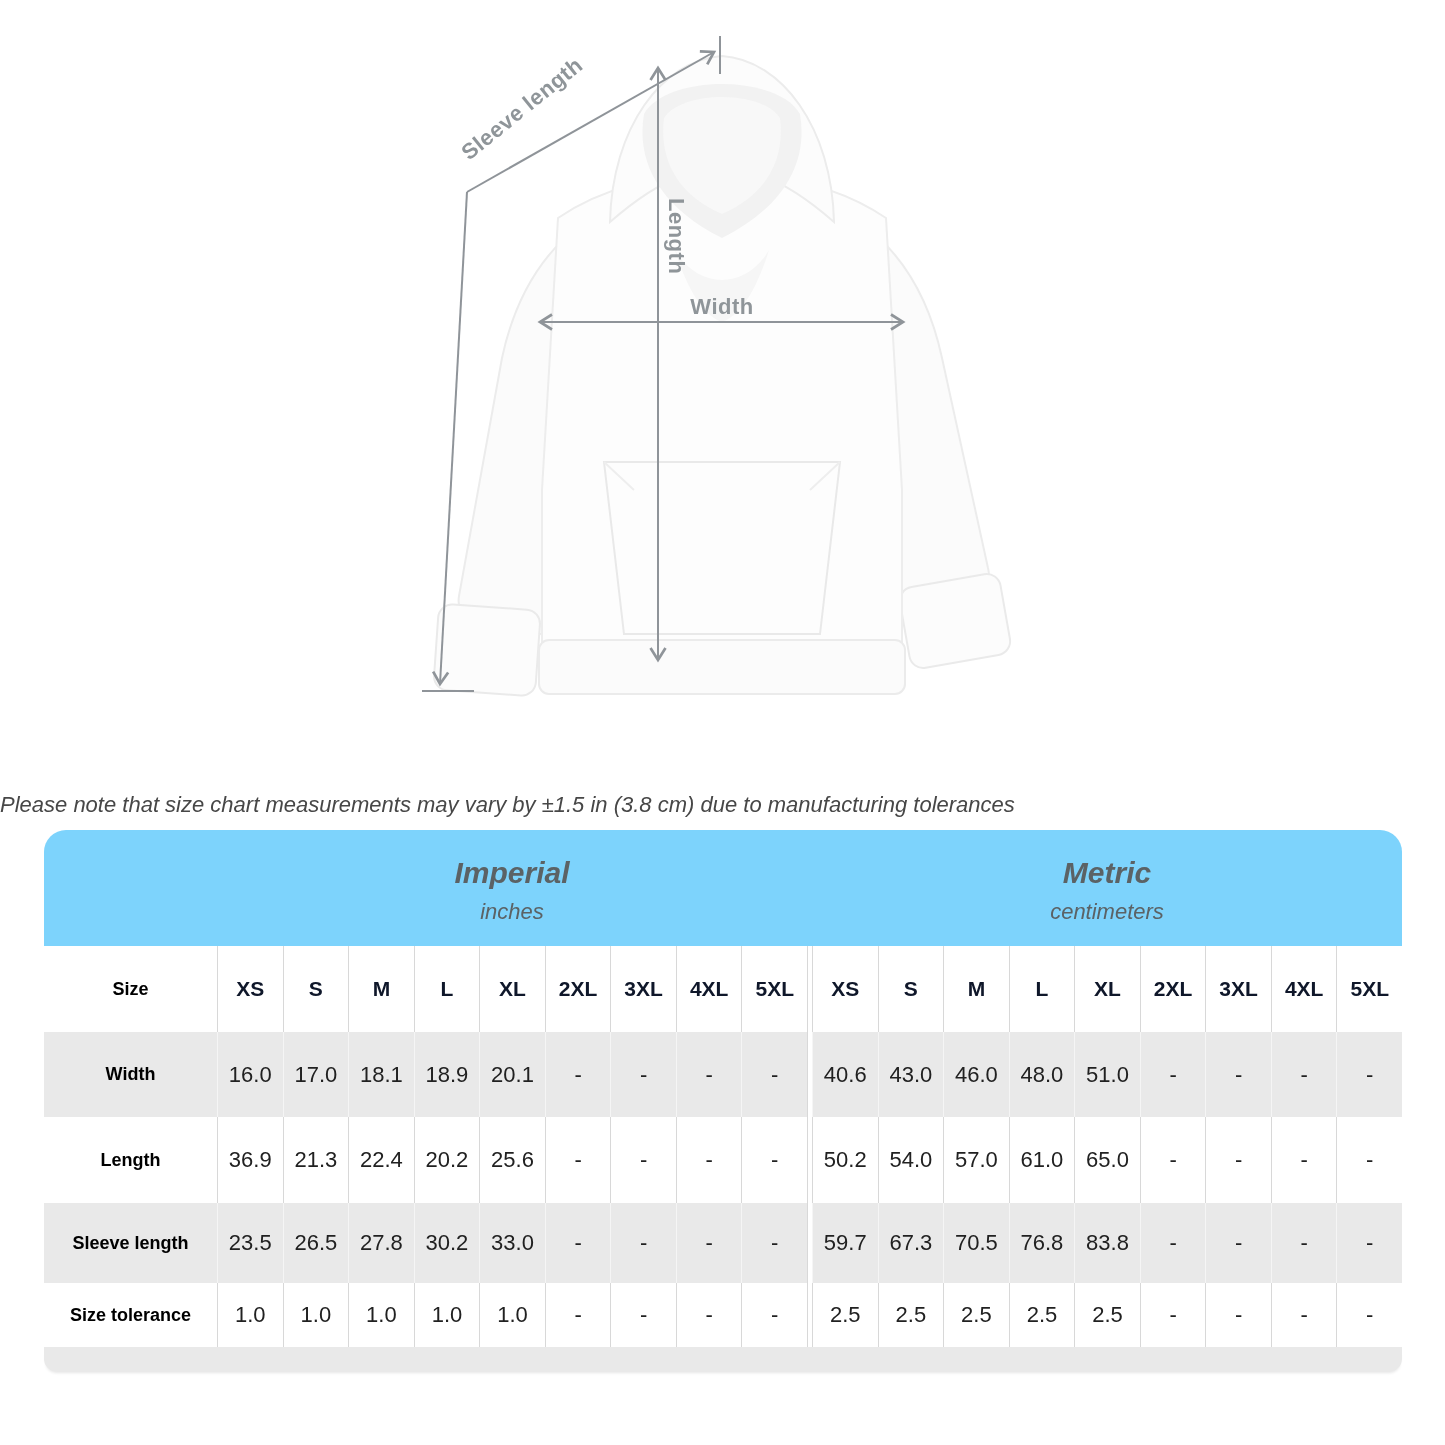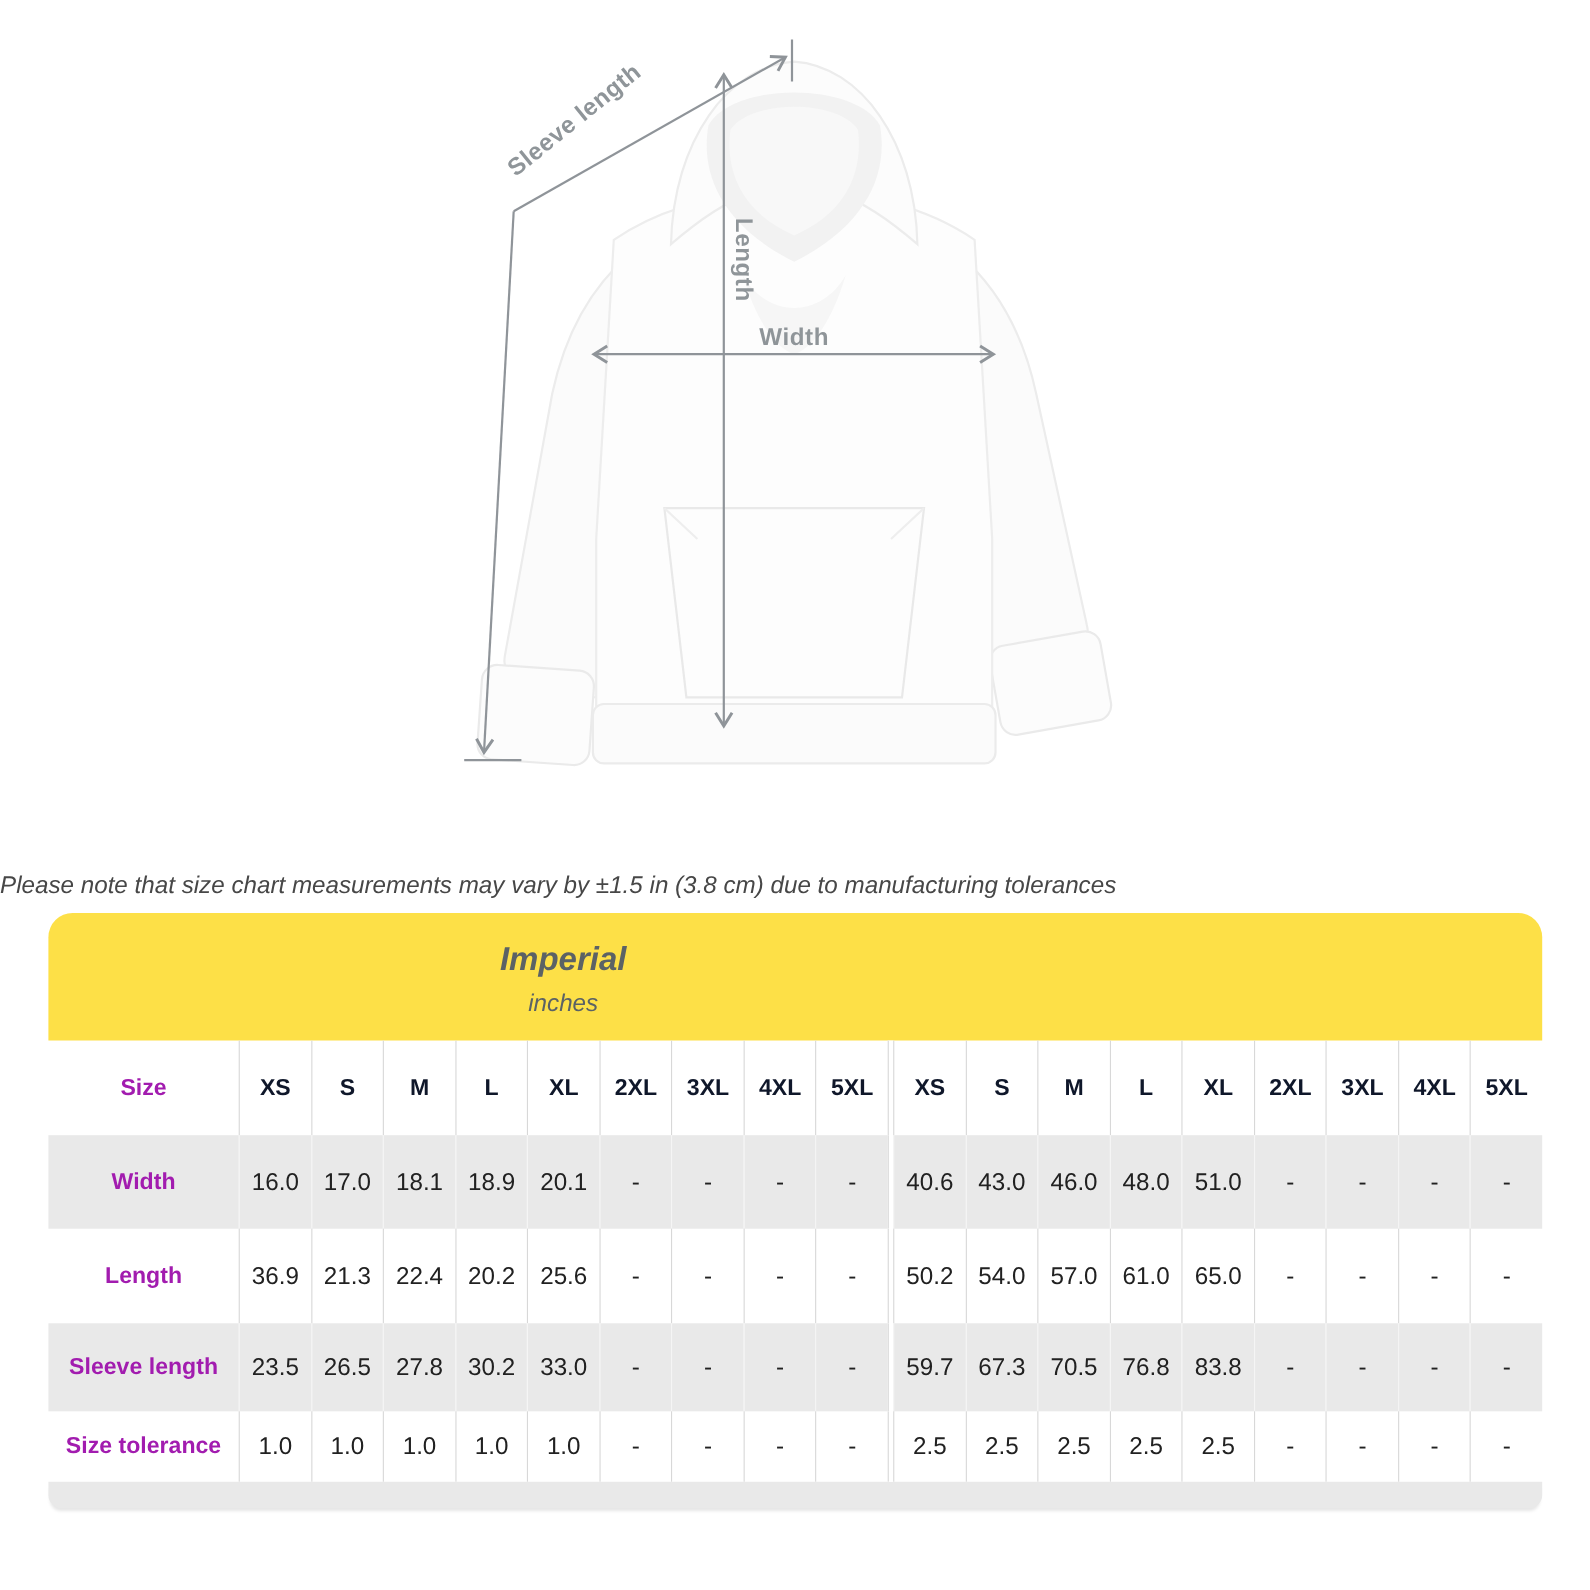--- a/index.html
+++ b/index.html
@@ -18,33 +18,33 @@
   
   .title { position:absolute; top:740px; left:0; width:100%; text-align:center;
            font-size:38px; font-weight:700; color:#2e2e2e; }
   .subtitle { position:absolute; top:792px; left:0; width:100%; text-align:left;
               font-size:22px; font-style:italic; color:#474747; }
 
   
   .sizetable { position:absolute; left:44px; top:830px; width:1358px; }
   .grid { display:grid; grid-template-columns:173px repeat(9,1fr) 5px repeat(9,1fr); }
 
-  .band { height:116px; background:#fde047; border-radius:22px 22px 0 0; }
+  .band { height:116px; background:#7dd3fc; border-radius:22px 22px 0 0; }
   .band .sec { display:flex; flex-direction:column; align-items:center; justify-content:center; gap:9px; padding-top:4px; }
   .sec-imperial { grid-column:2 / 11; }
   .sec-metric   { grid-column:12 / 21; }
   .sec-name { font-size:30px; font-weight:700; font-style:italic; color:#5b6265; }
   .sec-unit { font-size:22px; font-style:italic; color:#5b6265; }
 
   .row { }
   .row .c { display:flex; align-items:center; justify-content:center; }
   .r-size { height:86px; } .r-width { height:85px; } .r-length { height:86px; }
   .r-sleeve { height:80px; } .r-tol { height:64px; }
 
-  .c.lab { font-size:21px; font-weight:700; color:#a21caf; }
+  .c.lab { font-size:18px; font-weight:700; color:#000000; }
   .c.hdr { font-size:21px; font-weight:700; color:#0f172a; }
   .c.val { font-size:22px; color:#212121; }
   .c.vline { border-left:1px solid #d8d8d8; }
   .spacer { background:#fff; border-left:1px solid #d8d8d8; }
   .row.gray .c { background:#e9e9e9; }
   .row.gray .c.vline { border-left-color:#f5f5f5; }
   .row.gray .spacer { background:#fff; border-left-color:#d8d8d8; }
 
   .tfoot { height:24px; background:#e9e9e9; border-radius:0 0 12px 12px;
            box-shadow:0 4px 3px -2px rgba(0,0,0,0.10); }
@@ -105,20 +105,24 @@
   </div>
 
   <p class="subtitle">Please note that size chart measurements may vary by ±1.5 in (3.8 cm) due to manufacturing tolerances</p>
 
   <div class="sizetable">
 
     <div class="band grid">
       <div class="sec sec-imperial">
         <div class="sec-name">Imperial</div>
         <div class="sec-unit">inches</div>
+      </div>
+      <div class="sec sec-metric">
+        <div class="sec-name">Metric</div>
+        <div class="sec-unit">centimeters</div>
       </div>
     </div>
 
     <div class="row grid r-size">
       <div class="c lab">Size</div>
       <div class="c hdr vline">XS</div>
       <div class="c hdr vline">S</div>
       <div class="c hdr vline">M</div>
       <div class="c hdr vline">L</div>
       <div class="c hdr vline">XL</div>

